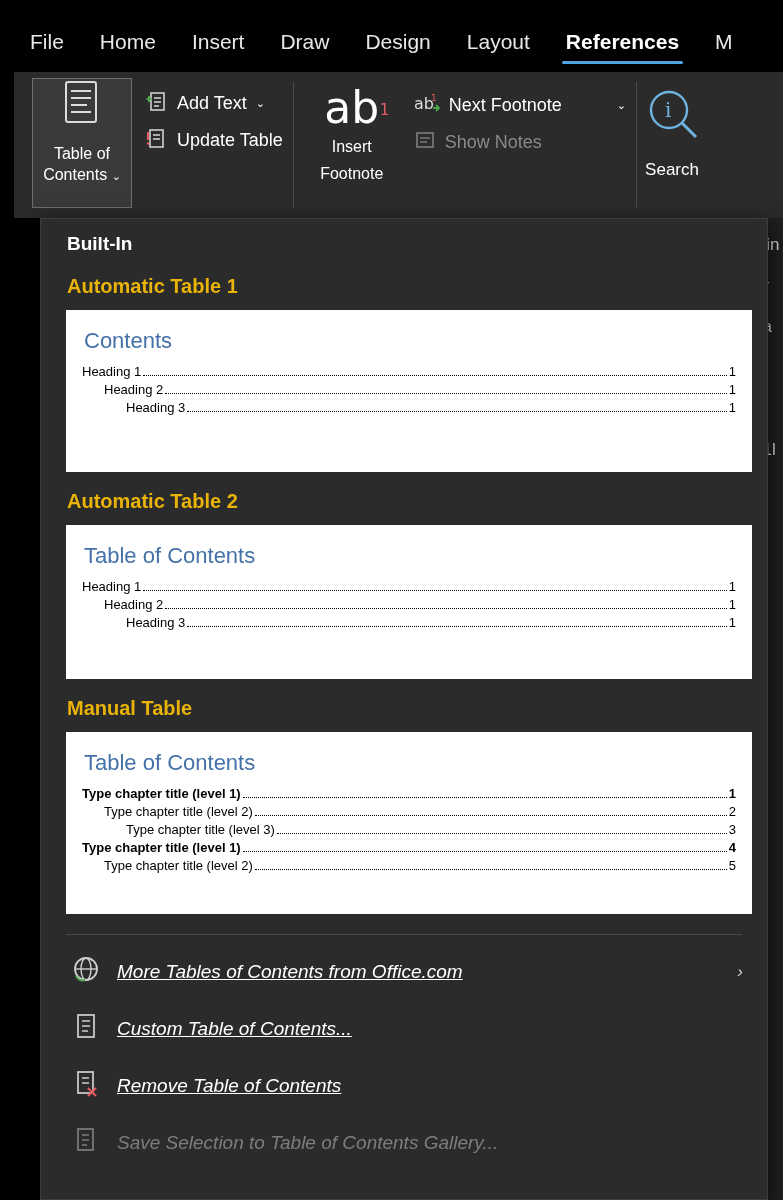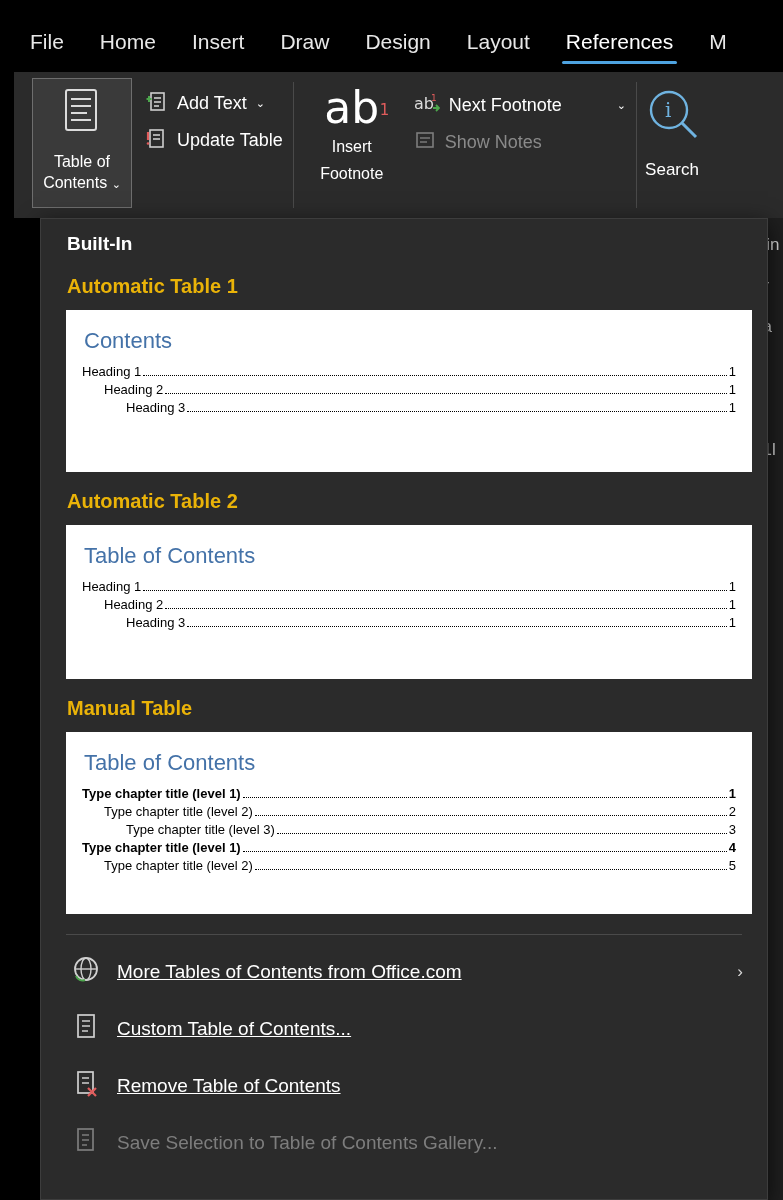--- a/index.html
+++ b/index.html
@@ -28,21 +28,21 @@
     gap: 28px;
   }
   .tab {
     font-size: 21px;
     color: #e8e8e8;
     padding: 6px 4px 10px 4px;
     white-space: nowrap;
     position: relative;
   }
   .tab.active {
-    font-weight: normal;
+    font-weight: bold;
     color: #ffffff;
     text-align: right;
   }
   .tab.active::after {
     content: "";
     position: absolute;
     left: 0; right: 0; bottom: 0;
     height: 3px;
     background: #4ea3e0;
     border-radius: 2px;
@@ -74,21 +74,20 @@
   
   .toc-btn {
     width: 100px;
     height: 130px;
     border: 1px solid #6e6e6e;
     background: #3a3a3a;
     display: flex;
     flex-direction: column;
     align-items: center;
     justify-content: flex-start;
-    padding-top: 8px;
     margin-left: 8px;
   }
   .toc-btn .doc-icon { margin-bottom: 6px; }
   .toc-btn .lbl {
     font-size: 16px;
     line-height: 21px;
     text-align: center;
     color: #ffffff;
   }
   .caret { font-size: 11px; }
@@ -216,20 +215,21 @@
   }
   .dd-menu { padding-top: 8px; }
   .dd-menu-item {
     display: flex;
     align-items: center;
     gap: 16px;
     padding: 11px 20px 11px 30px;
     font-size: 19px;
     color: #ffffff;
     position: relative;
+    font-style: italic;
   }
   .dd-menu-item .u { text-decoration: underline; }
   .dd-menu-item.disabled { color: #7d7d7d; }
   .dd-menu-item .chev {
     position: absolute;
     right: 24px;
     font-size: 17px;
     color: #d8d8d8;
   }
 

